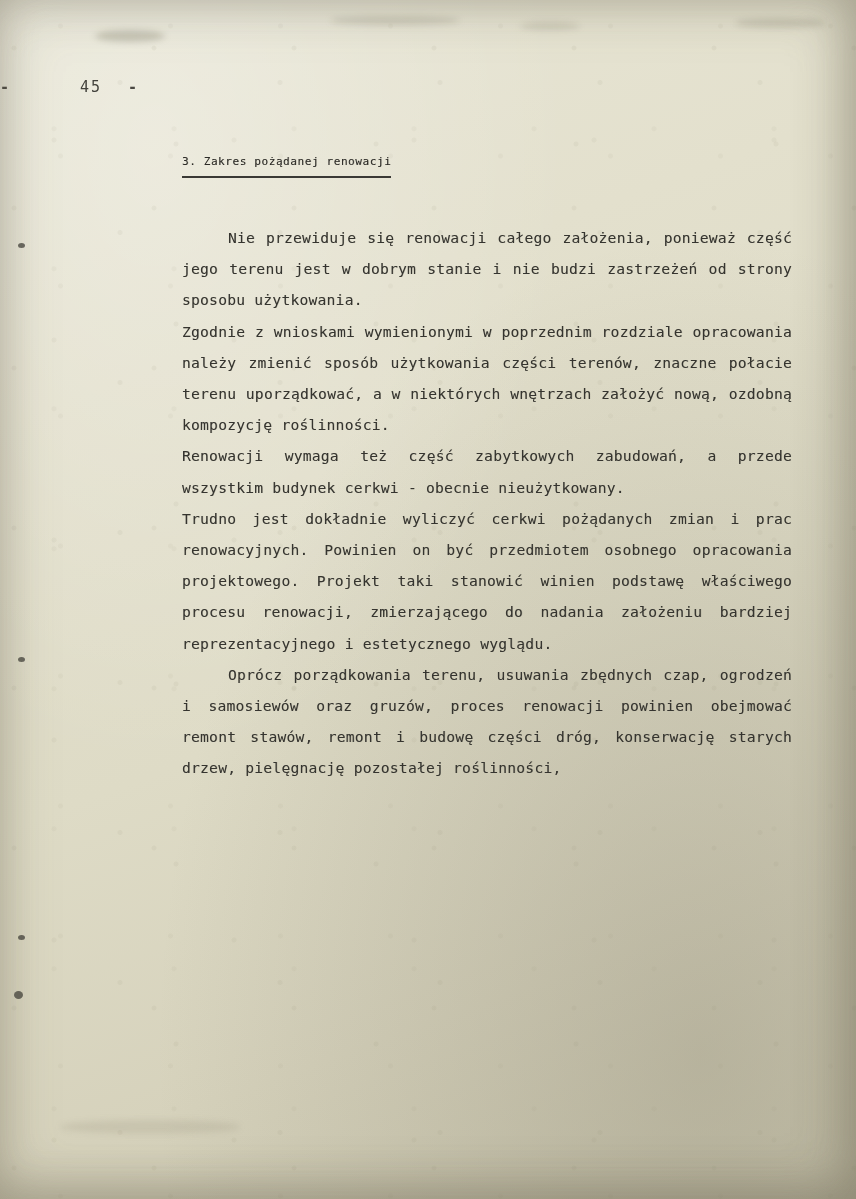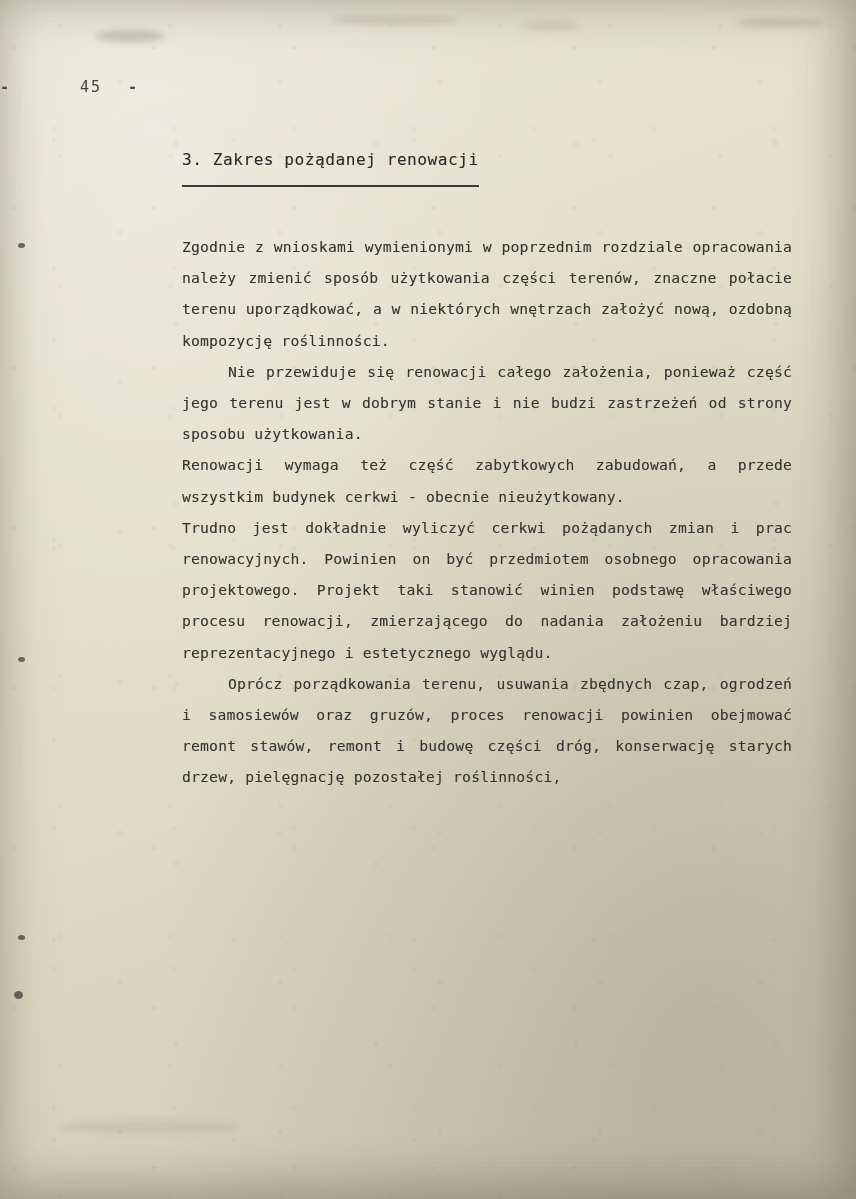--- a/index.html
+++ b/index.html
@@ -90,25 +90,25 @@
   .folio .dash.right { margin-left: 26px; }
 
   .content {
     position: absolute;
     left: 182px;
     top: 150px;
     width: 610px;
   }
 
   .heading {
-    font-size: 16px;
+    font-size: 11px;
     letter-spacing: 0.6px;
     color: #2c2b27;
     display: inline-block;
-    padding-bottom: 16px;
+    padding-bottom: 8px;
     border-bottom: 2px solid #3a3935;
     margin-bottom: 44px;
     text-shadow: 0.4px 0.4px 0 rgba(60,58,50,0.35);
   }
 
   p.para {
     margin: 0;
     font-size: 14.6px;
     line-height: 31.2px;
     letter-spacing: 0.25px;
@@ -137,21 +137,21 @@
   <div class="margin-mark mm3"></div>
   <div class="margin-mark mm4"></div>
 
   <div class="folio">
     <span class="dash left">-</span><span>45</span><span class="dash right">-</span>
   </div>
 
   <div class="content blur-soft">
     <div class="heading">3. Zakres pożądanej renowacji</div>
 
+    <p class="para indent">Nie przewiduje się renowacji całego założenia, ponieważ część jego terenu jest w dobrym stanie i nie budzi zastrzeżeń od strony sposobu użytkowania.</p>
     <p class="para">Zgodnie z wnioskami wymienionymi w poprzednim rozdziale opracowania należy zmienić sposób użytkowania części terenów, znaczne połacie terenu uporządkować, a w niektórych wnętrzach założyć nową, ozdobną kompozycję roślinności.</p>
-    <p class="para indent">Nie przewiduje się renowacji całego założenia, ponieważ część jego terenu jest w dobrym stanie i nie budzi zastrzeżeń od strony sposobu użytkowania.</p>
     <p class="para">Renowacji wymaga też część zabytkowych zabudowań, a przede wszystkim budynek cerkwi - obecnie nieużytkowany.</p>
     <p class="para">Trudno jest dokładnie wyliczyć cerkwi pożądanych zmian i prac renowacyjnych. Powinien on być przedmiotem osobnego opracowania projektowego. Projekt taki stanowić winien podstawę właściwego procesu renowacji, zmierzającego do nadania założeniu bardziej reprezentacyjnego i estetycznego wyglądu.</p>
     <p class="para indent">Oprócz porządkowania terenu, usuwania zbędnych czap, ogrodzeń i samosiewów oraz gruzów, proces renowacji powinien obejmować remont stawów, remont i budowę części dróg, konserwację starych drzew, pielęgnację pozostałej roślinności,</p>
   </div>
 
   <div class="edge-shadow"></div>
 </div>
 
 </body></html>

